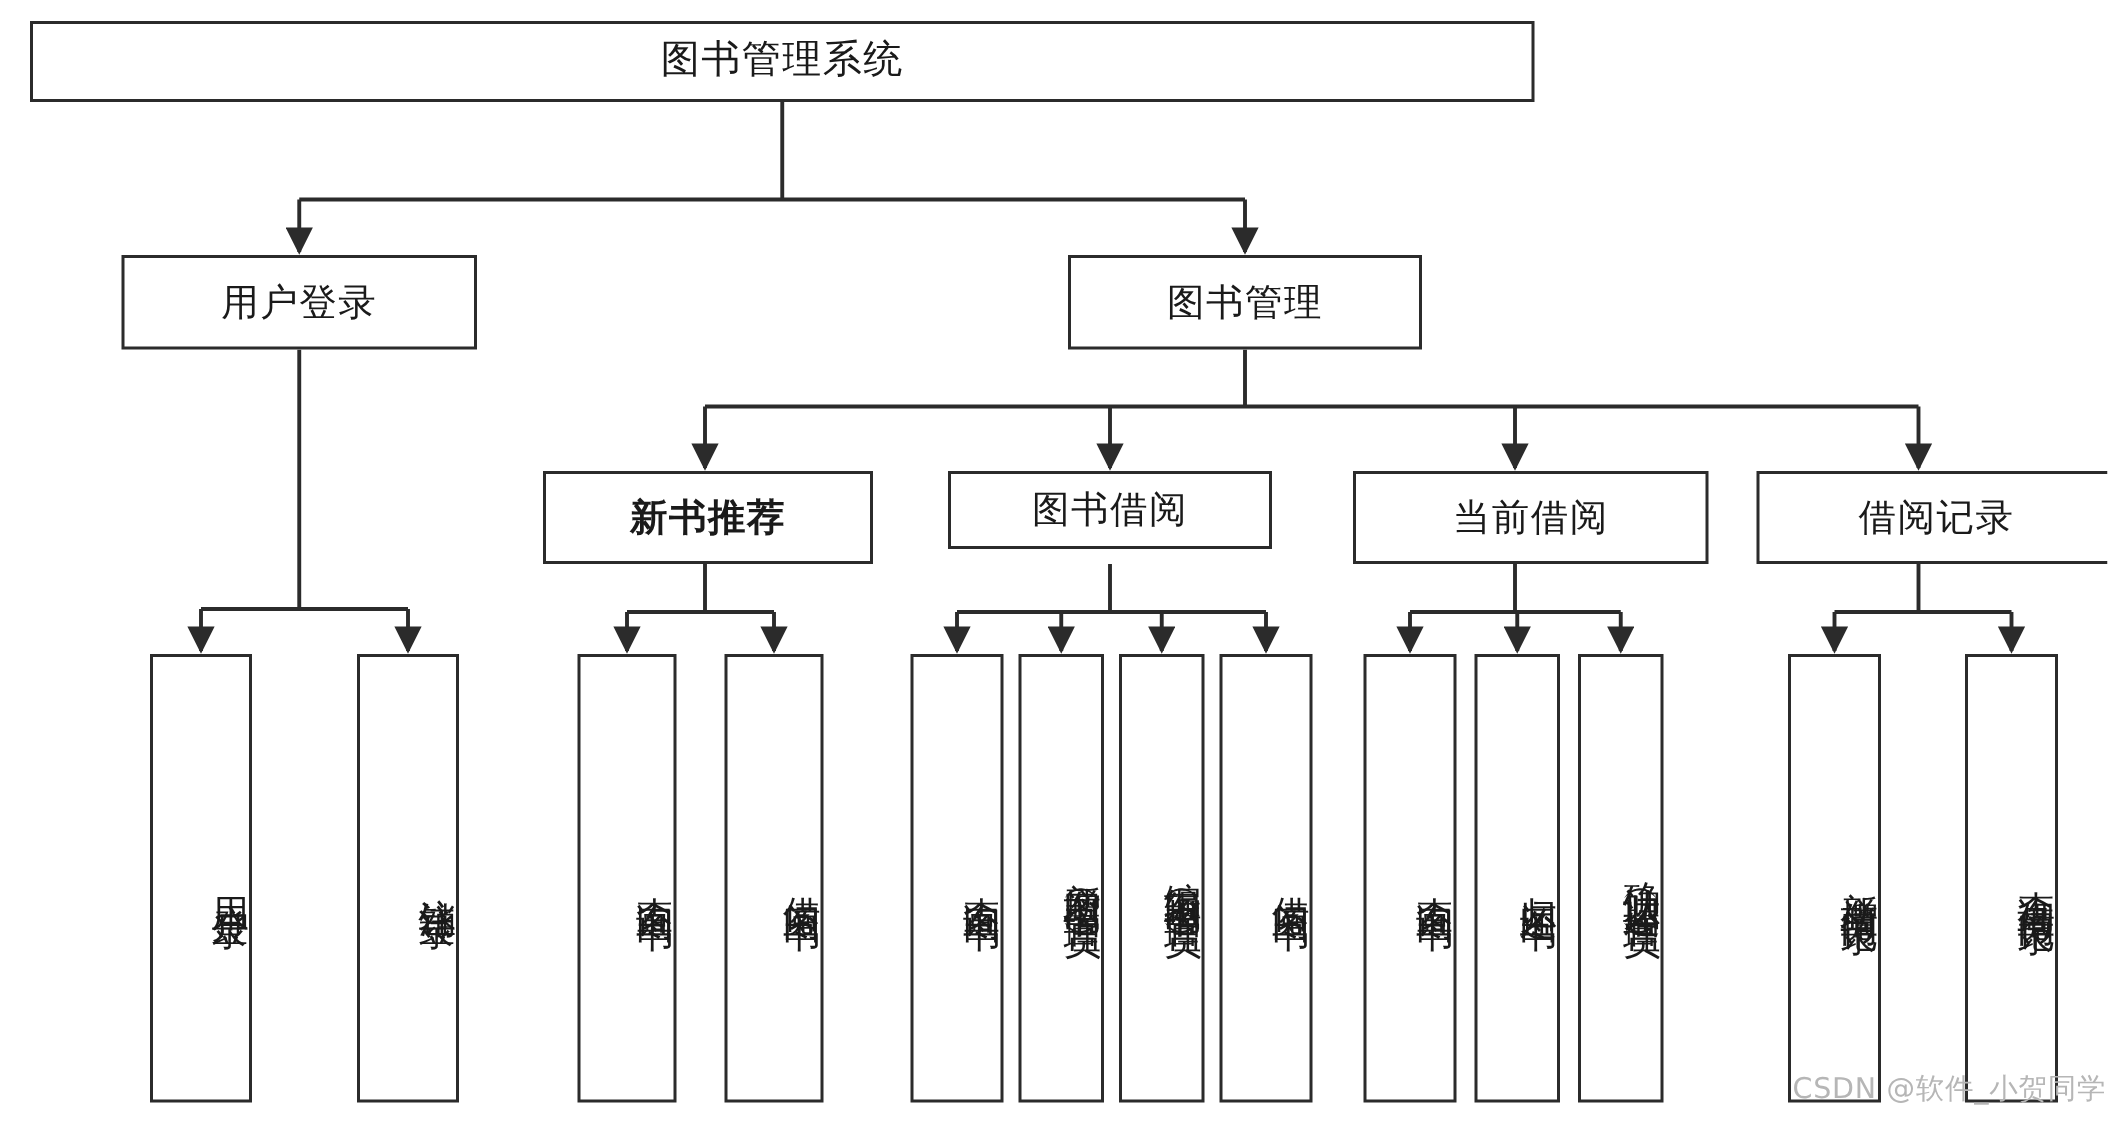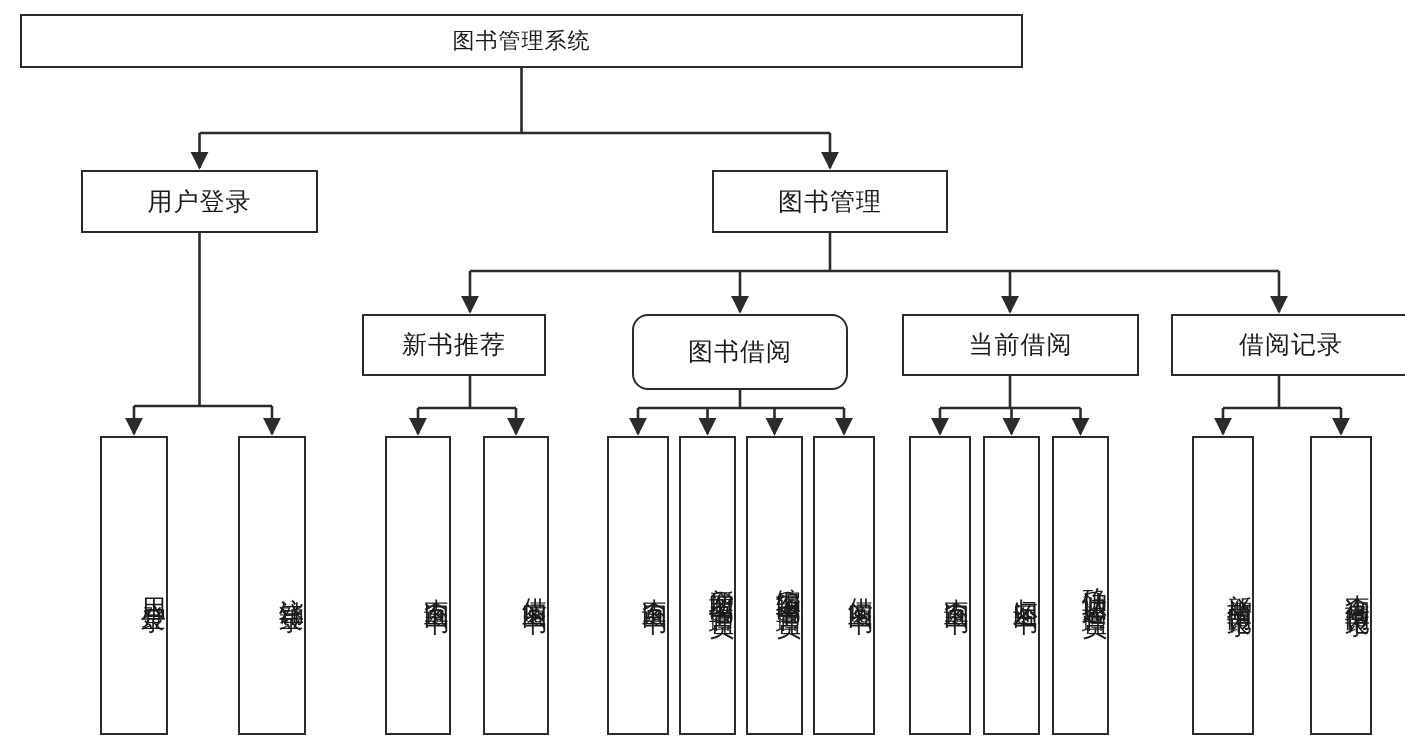--- a/index.html
+++ b/index.html
@@ -35,21 +35,21 @@
     align-items: center;
     justify-content: center;
     color: #1a1a1a;
   }
   .node.horiz {
     font-size: 25px;
     letter-spacing: 1px;
     line-height: 1.2;
   }
   .node.root {
-    font-size: 22px;
+    font-size: 26px;
   }
   .node.vert {
     writing-mode: vertical-rl;
     text-orientation: upright;
     font-size: 25px;
     letter-spacing: 4px;
     line-height: 1.05;
     padding-top: 4px;
     padding-bottom: 4px;
     align-items: flex-start;
@@ -117,22 +117,22 @@
         <path d="M 1223 408 L 1341 408"></path>
         <path d="M 1223 408 L 1223 434" marker-end="url(#arrow)"></path>
         <path d="M 1341 408 L 1341 434" marker-end="url(#arrow)"></path>
       </g>
   </svg>
 
   <div id="nodes">
       <div class="node horiz root" style="left: 20px; top: 14px; width: 1003px; height: 54px;">图书管理系统</div>
       <div class="node horiz" style="left: 81px; top: 170px; width: 237px; height: 63px;">用户登录</div>
       <div class="node horiz" style="left: 712px; top: 170px; width: 236px; height: 63px; text-align: center;">图书管理</div>
-      <div class="node horiz" style="left: 362px; top: 314px; width: 184px; height: 62px;">新书推荐</div>
-      <div class="node horiz" style="left: 632px; top: 314px; width: 216px; height: 76px; border-radius: 16px;">图书借阅</div>
+      <div class="node horiz" style="left: 362px; top: 314px; width: 220px; height: 62px; font-weight: bold;">新书推荐</div>
+      <div class="node horiz" style="left: 632px; top: 314px; width: 216px; height: 52px;">图书借阅</div>
       <div class="node horiz" style="left: 902px; top: 314px; width: 237px; height: 62px;">当前借阅</div>
       <div class="node horiz" style="left: 1171px; top: 314px; width: 240px; height: 62px;">借阅记录</div>
       <div class="node vert" style="left: 100px; top: 436px; width: 68px; height: 299px;">
         <span class="vtext">用户登录</span>
       </div>
       <div class="node vert" style="left: 238px; top: 436px; width: 68px; height: 299px;">
         <span class="vtext">注销登录</span>
       </div>
       <div class="node vert" style="left: 385px; top: 436px; width: 66px; height: 299px;">
         <span class="vtext">查询图书</span>
@@ -162,14 +162,15 @@
         <span class="vtext">确认归还（管理员）</span>
       </div>
       <div class="node vert" style="left: 1192px; top: 436px; width: 62px; height: 299px;">
         <span class="vtext">新增借阅记录</span>
       </div>
       <div class="node vert" style="left: 1310px; top: 436px; width: 62px; height: 299px;">
         <span class="vtext">查询借阅记录</span>
       </div>
     </div>
 
+  <div class="watermark" style="left: 1195px; top: 713px;">CSDN @软件_小贺同学</div>
 
 </div>
 
 </body></html>

